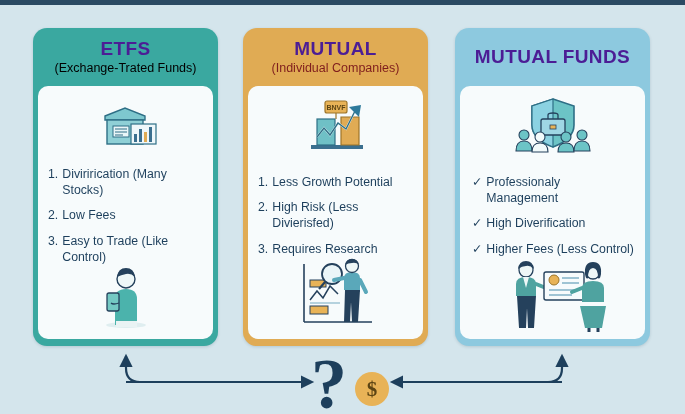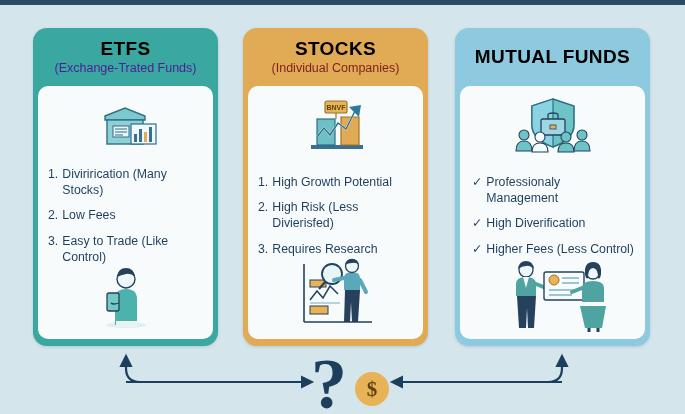--- a/index.html
+++ b/index.html
@@ -8,26 +8,26 @@
     background:#d4e5ec;
     font-family:"Liberation Sans",sans-serif;
     position:relative;
   }
   .top-strip{position:absolute;top:0;left:0;width:685px;height:5px;background:#2b4a63;}
   .canvas{position:absolute;inset:0;}
 
   .card{position:absolute;top:28px;border-radius:14px;overflow:hidden;
         box-shadow:0 1px 3px rgba(40,70,90,.18);}
   .card-head{height:58px;display:flex;flex-direction:column;align-items:center;justify-content:center;}
-  .card-title{font-size:19px;font-weight:bold;color:#000000;letter-spacing:.4px;line-height:1.05;}
+  .card-title{font-size:19px;font-weight:bold;color:#4c1d95;letter-spacing:.4px;line-height:1.05;}
   .card-sub{font-size:12.5px;color:#7f1d1d;margin-top:3px;line-height:1.1;}
   .card-body{background:#f7fbfc;position:relative;display:flex;flex-direction:column;align-items:center;}
 
   #card-etfs{left:33px;width:185px;height:318px;background:#3aa8a0;}
-  #card-etfs .card-sub{color:#4c1d95;}
+  #card-etfs .card-sub{color:#000000;}
   #card-etfs .card-body{height:253px;margin:0 5px 5px 5px;border-radius:10px;width:175px;}
 
   #card-stocks{left:243px;width:185px;height:318px;background:#e0ab54;}
   #card-stocks .card-body{height:253px;margin:0 5px 5px 5px;border-radius:10px;width:175px;}
 
   #card-mutual{left:455px;width:195px;height:318px;background:#8dc9df;}
   #card-mutual .card-body{height:253px;margin:0 5px 5px 5px;border-radius:10px;width:185px;}
 
   .icon-top{margin-top:8px;height:62px;display:flex;align-items:center;justify-content:center;}
   .icon-bottom{position:absolute;bottom:6px;left:0;right:0;height:76px;display:flex;align-items:center;justify-content:center;}
@@ -110,41 +110,41 @@
           <rect x="12" y="34" width="12" height="18" rx="2" fill="#74c9c3" stroke="#25415c" stroke-width="1.3"></rect>
           <path d="M24,44 Q18,46 16,44" stroke="#25415c" stroke-width="1.3" fill="none"></path>
           <rect x="21" y="62" width="21" height="6" fill="#e9f3f4"></rect>
         </svg>
       </div>
     </div>
   </div>
 
   <div class="card" id="card-stocks">
     <div class="card-head">
-      <div class="card-title">STOCKS</div>
+      <div class="card-title">MUTUAL</div>
       <div class="card-sub">(Individual Companies)</div>
     </div>
     <div class="card-body">
       <div class="icon-top">
         <svg width="78" height="60" viewBox="0 0 78 60">
           <rect x="14" y="50" width="52" height="4" fill="#3b6f8f"></rect>
           <rect x="20" y="24" width="18" height="26" fill="#6fc0c6" stroke="#2e6f86" stroke-width="1.2"></rect>
           <path d="M44,50 L44,22 L62,22 L62,50 Z" fill="#e0ab54" stroke="#9c7428" stroke-width="1.2"></path>
           <rect x="28" y="6" width="22" height="12" rx="2" fill="#e8b357" stroke="#9c7428" stroke-width="1.2"></rect>
           <text x="39" y="15" font-size="7" font-weight="bold" fill="#5b4413" text-anchor="middle" font-family="Liberation Sans, sans-serif">BNVF</text>
           <line x1="39" y1="18" x2="39" y2="24" stroke="#9c7428" stroke-width="1.2"></line>
           <polyline points="20,42 27,33 33,40 41,28 49,34 58,16" fill="none" stroke="#eef7fa" stroke-width="2"></polyline>
           <polyline points="20,42 27,33 33,40 41,28 49,34 58,16" fill="none" stroke="#2e6f86" stroke-width="1.4"></polyline>
           <path d="M52,12 L64,10 L62,22 Z" fill="#2e7a9b"></path>
         </svg>
       </div>
       <ul class="list" id="stock-list">
         <li>
           <span class="marker">1.</span>
-          <span class="txt">High Growth Potential</span>
+          <span class="txt">Less Growth Potential</span>
         </li>
         <li>
           <span class="marker">2.</span>
           <span class="txt">High Risk (Less Divierisfed)</span>
         </li>
         <li>
           <span class="marker">3.</span>
           <span class="txt">Requires Research</span>
         </li>
       </ul>

